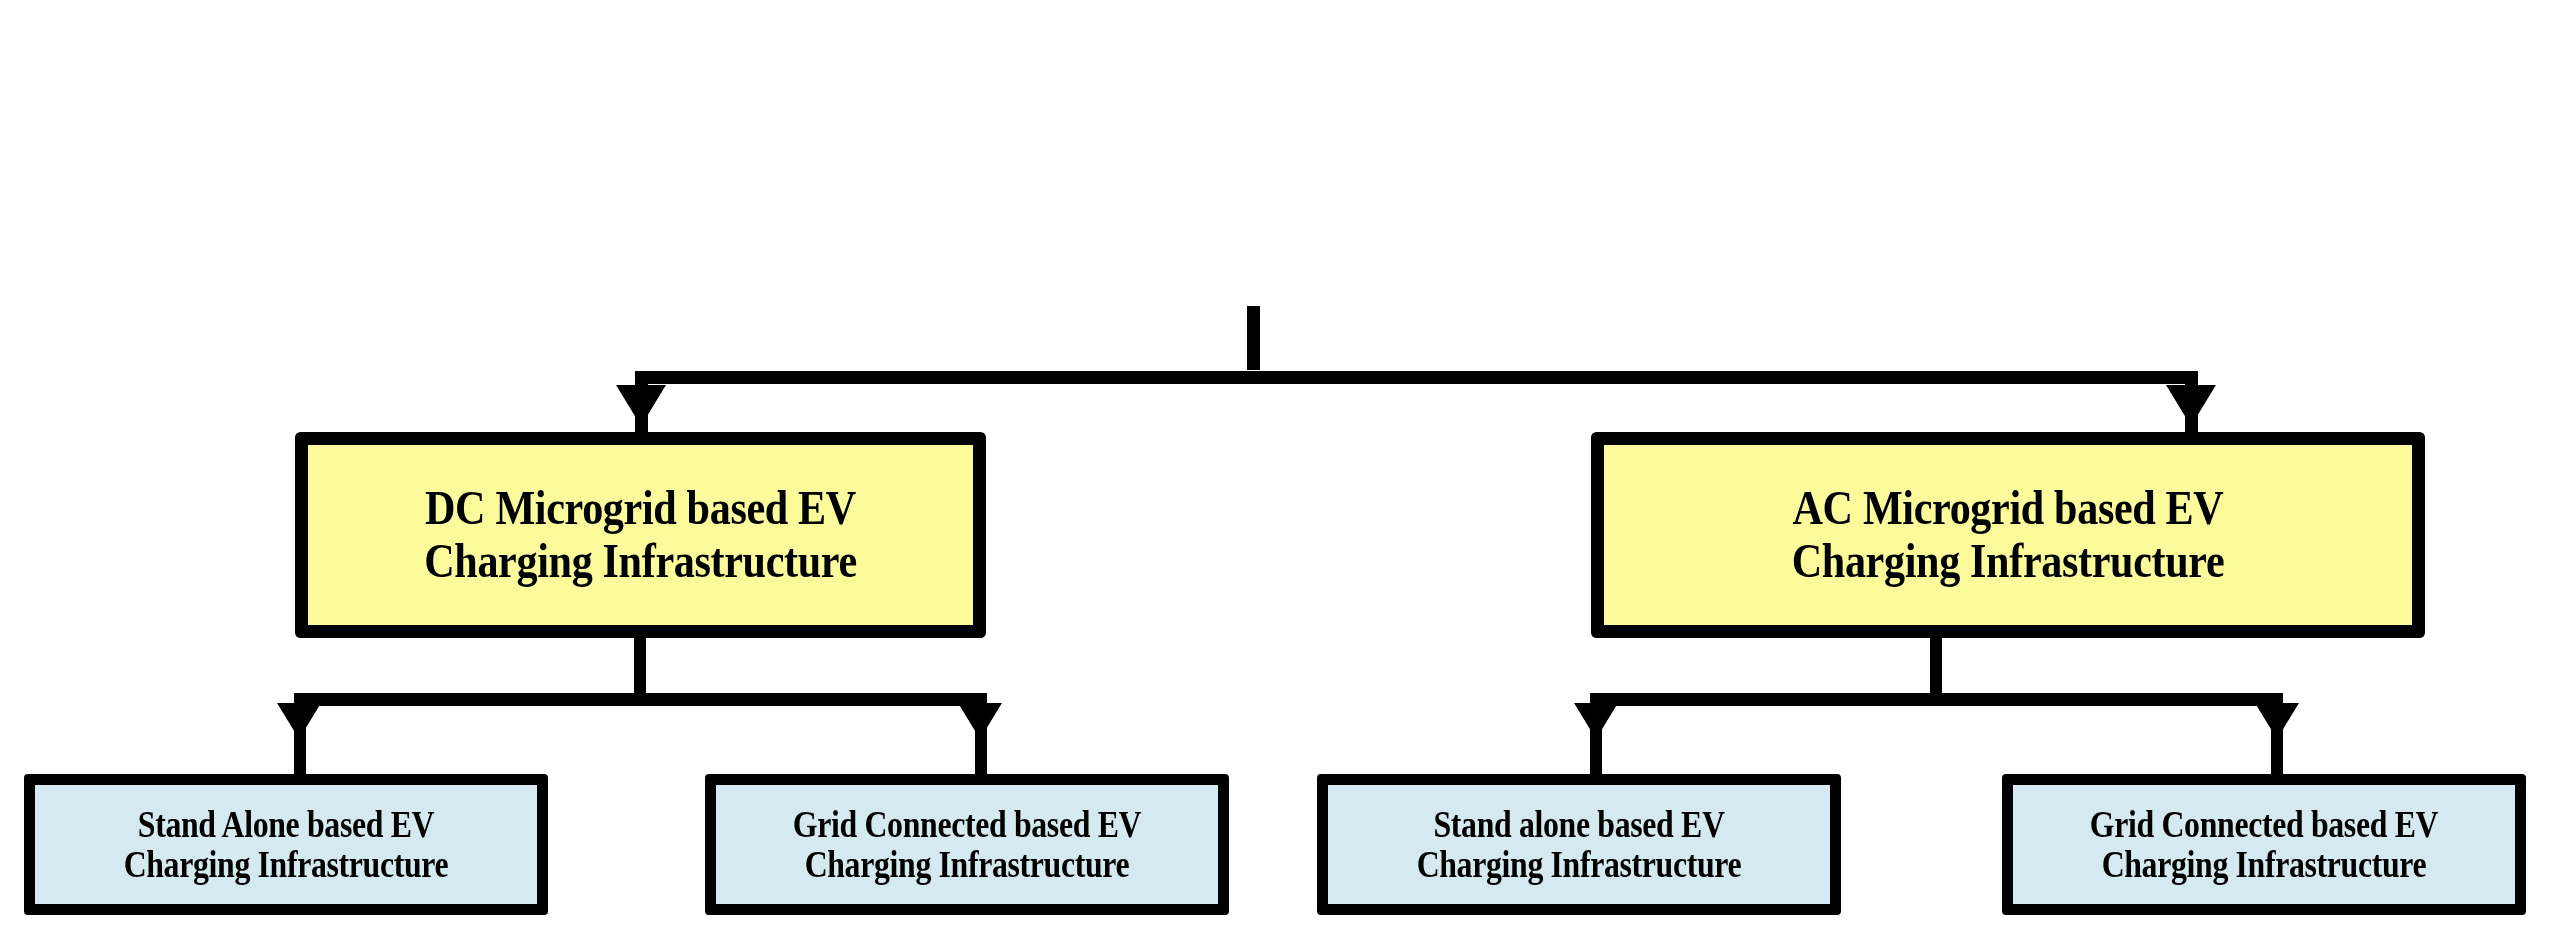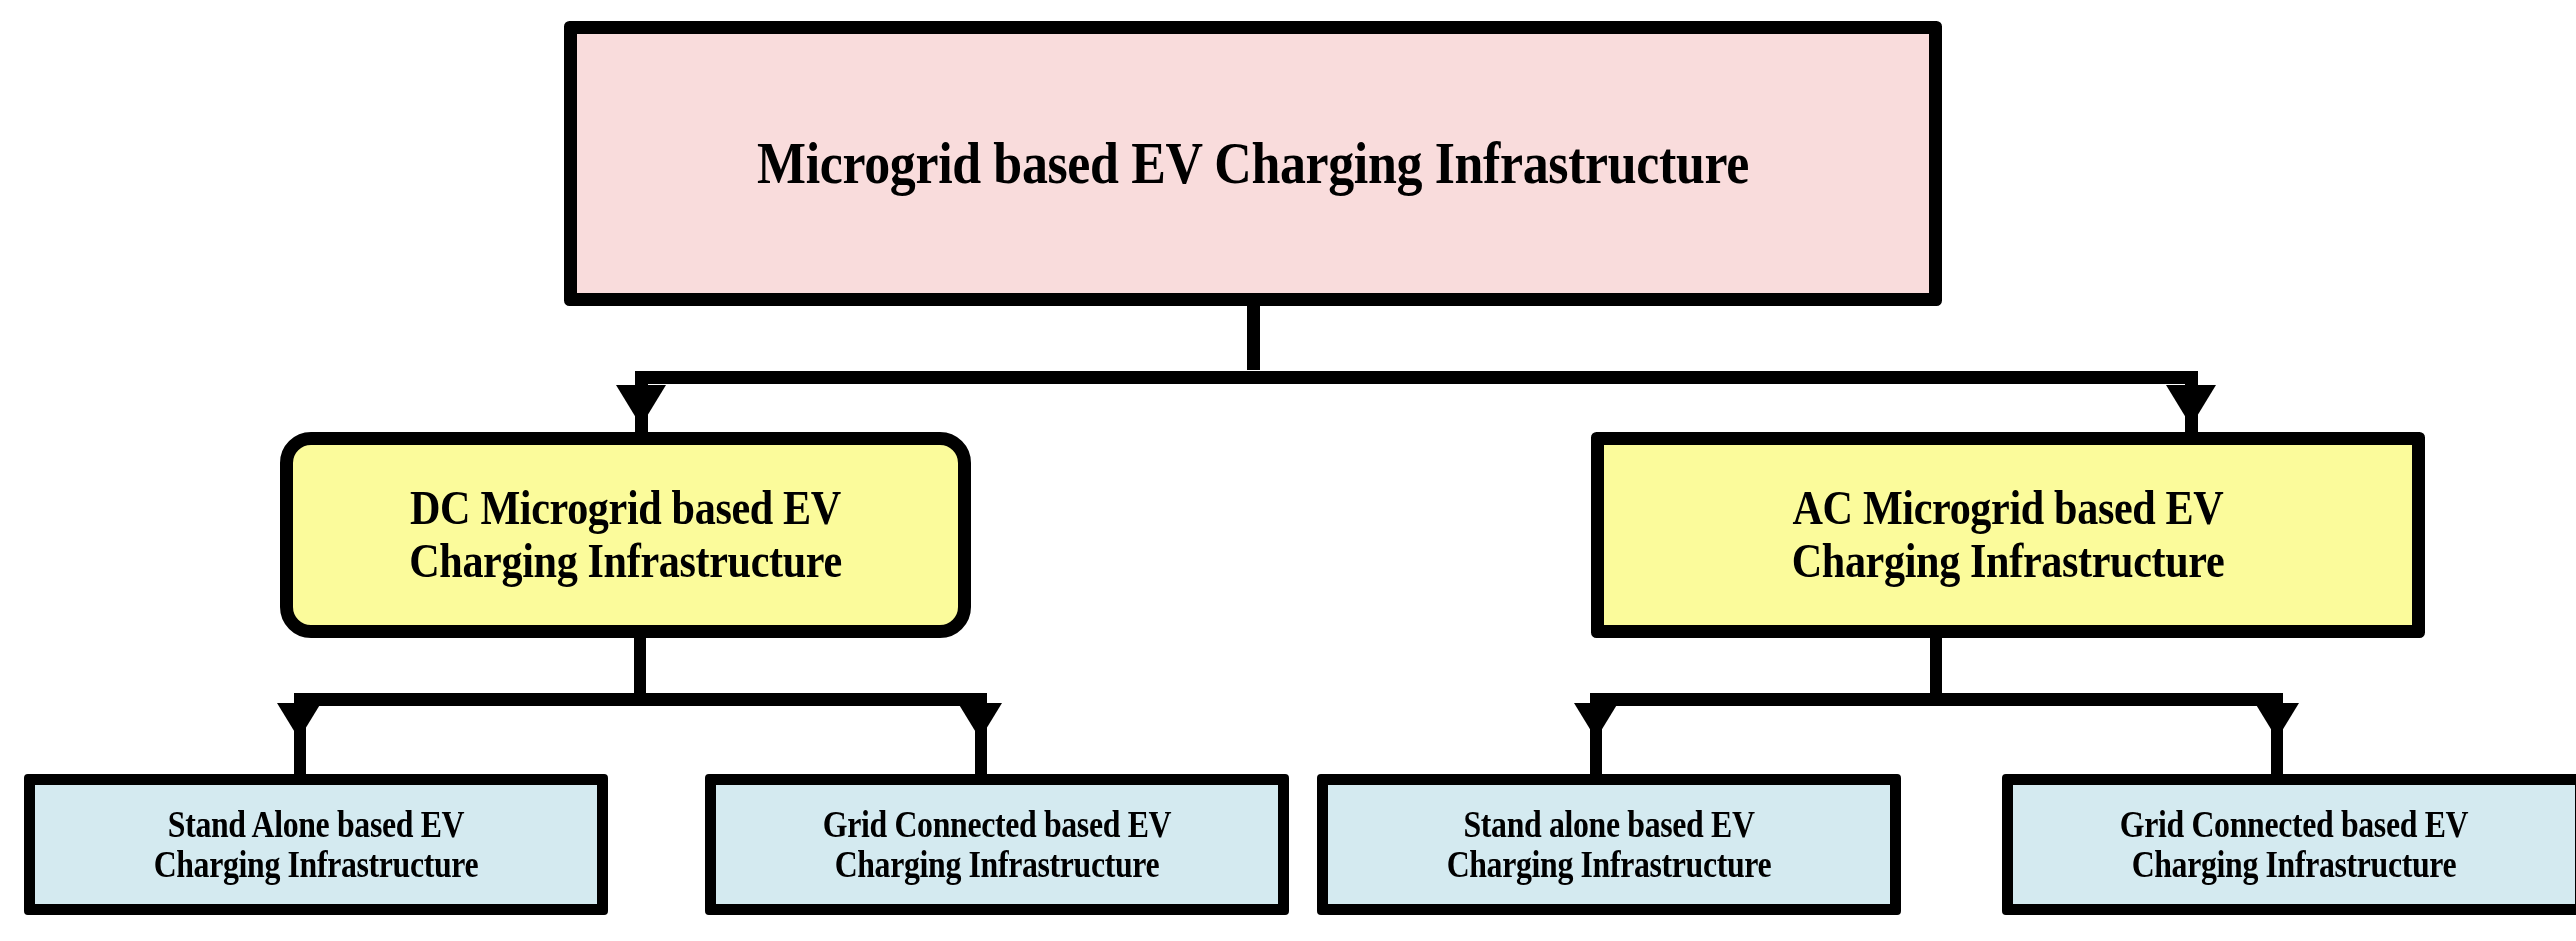--- a/index.html
+++ b/index.html
@@ -48,26 +48,26 @@
   }
   .node.root .label { transform: scaleX(0.88); }
 
   .node.mid {
     top: 432px;
     width: 691px;
     height: 206px;
     background: #fbfb9b;
     font-size: 49px;
   }
-  .node.mid.dc { left: 280px; border-radius: 31px; }
+  .node.mid.dc { left: 295px; }
   .node.mid.ac { left: 1591px; width: 834px; }
 
   .node.leaf {
     top: 774px;
-    width: 584px;
+    width: 524px;
     height: 141px;
     background: #d4eaf0;
     font-size: 37px;
     border-width: 11px;
     border-radius: 3.9px;
   }
   .node.leaf.l1 { left: 23.6px; }
   .node.leaf.l2 { left: 705px; }
   .node.leaf.l3 { left: 1317px; }
   .node.leaf.l4 { left: 2002px; }
@@ -93,23 +93,20 @@
     border-left-width: 22px;
     border-right-width: 22px;
     border-top-width: 36px;
   }
 </style>
 </head>
 <body>
 
 <div id="canvas">
 
-  <div class="node root">
-    <span class="label">Microgrid based EV Charging Infrastructure</span>
-  </div>
 
   <div class="conn vline" style="left:1247px; top:306px; width:12.6px; height:64px;"></div>
   <div class="conn hline" style="left:635px; top:371px; width:1563px; height:13.4px;"></div>
   <div class="conn vline" style="left:635px; top:371px; width:12.6px; height:101px;"></div>
   <div class="conn vline" style="left:2185px; top:371px; width:12.6px; height:101px;"></div>
   <div class="arrow" style="left:616px; top:385px;"></div>
   <div class="arrow" style="left:2166px; top:385px;"></div>
 
   <div class="node mid dc">
     <span class="label">DC Microgrid based EV

